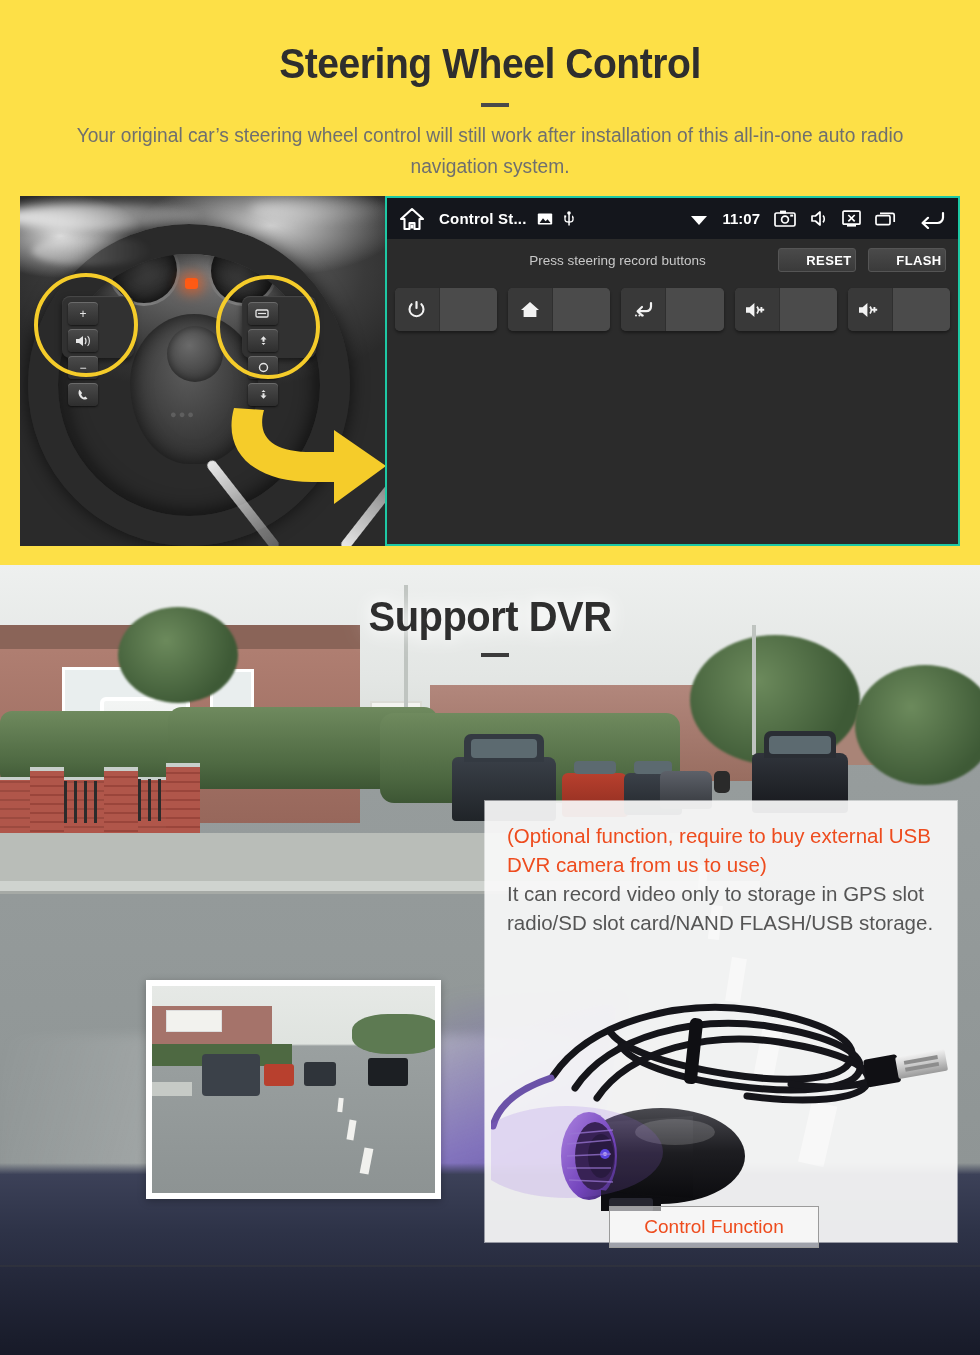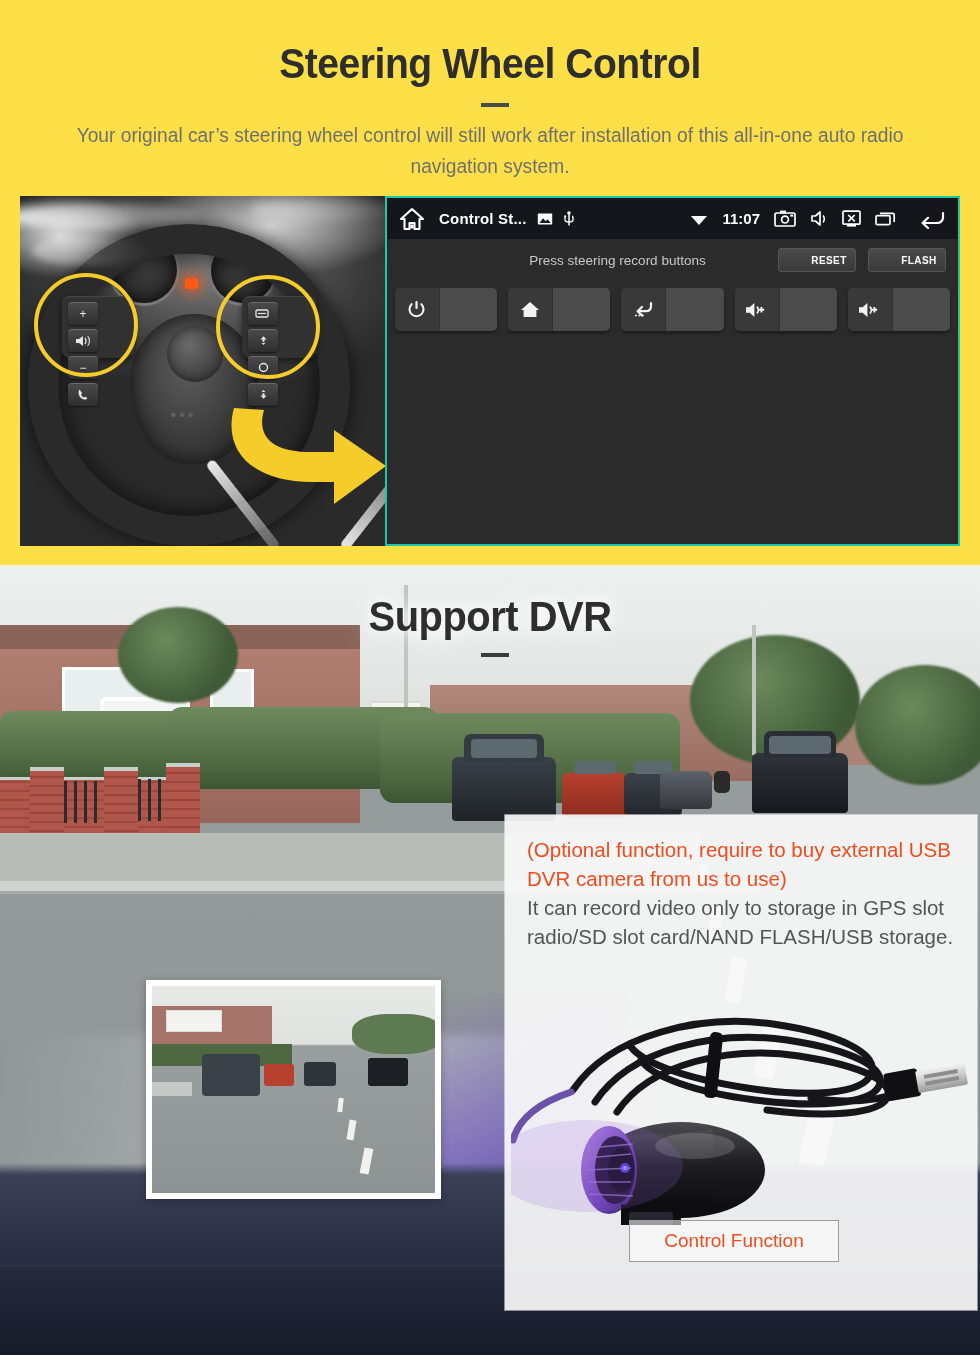--- a/index.html
+++ b/index.html
@@ -149,21 +149,21 @@
   .hu-toolbar {
     position:absolute; left:0; top:41px; width:100%; height:42px;
     display:flex; align-items:center;
   }
   .hu-hint {
     flex:1 1 auto; text-align:center; color:#c9c9c9; font-size:13.5px; padding-left:70px;
   }
   .hu-btn {
     height:24px; min-width:78px; margin-right:12px; border-radius:3px;
     background: linear-gradient(180deg,#4a4a4a,#3a3a3a);
-    border:1px solid #555; color:#fff; font-size:10px; font-weight:bold;
+    border:1px solid #555; color:#fff; font-size:13px; font-weight:bold;
     display:flex; align-items:center; justify-content:center; letter-spacing:.4px;padding-left:24px;
   }
   .hu-keys {
     position:absolute; left:8px; top:90px; right:8px;
     display:flex; gap:11px;
   }
   .hu-key {
     flex:1 1 0; height:43px; border-radius:5px;
     background:#3a3a3a; display:flex; align-items:stretch; overflow:hidden;
     box-shadow: inset 0 1px 0 rgba(255,255,255,.07), 0 2px 3px rgba(0,0,0,.4);
@@ -281,24 +281,23 @@
     background:#fff; border:6px solid #fff; box-shadow:0 2px 8px rgba(0,0,0,.28);
     overflow:hidden;
   }
   .dvr-inset-scene {
     position:absolute; inset:0;
     background: linear-gradient(180deg,#e6e9e6 0%, #dfe3df 28%, #9aa0a0 29%, #8d9393 100%);
   }
 
   
   .dvr-panel {
-    position:absolute; left:485px; top:250px; width:472px; height:495px;
+    position:absolute; left:485px; top:236px; width:472px; height:441px;
     background: rgba(249,249,249,.93);
     box-shadow: 0 0 0 1px rgba(255,255,255,.5);
-    margin-left: 20px;
   }
   .dvr-text { position:absolute; left:22px; top:20px; width:436px; }
   .dvr-text .orange { color:#ee4c1e; font-size:20.5px; line-height:29px; }
   .dvr-text .grey   { color:#555; font-size:20.5px; line-height:29px; }
   .optional-btn {
     position:absolute; left:124px; top:405px; width:210px; height:42px;
     border:1px solid #9b9b9b; background:rgba(255,255,255,.55);
     display:flex; align-items:center; justify-content:center;
     color:#ee4c1e; font-size:19px;
   }

